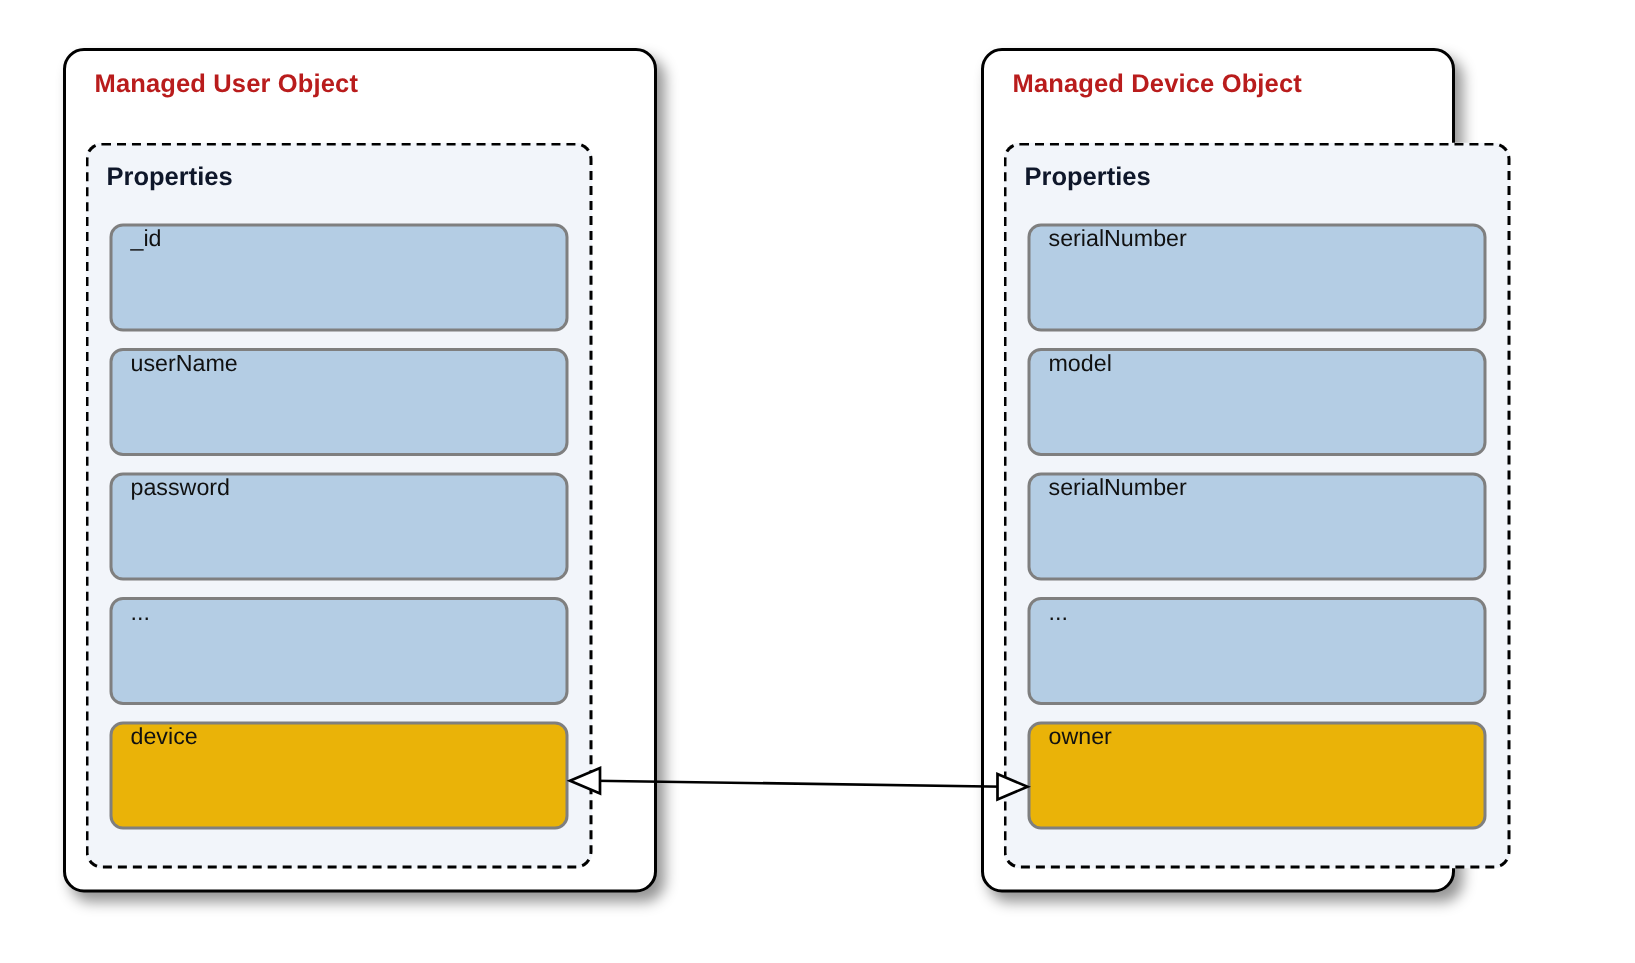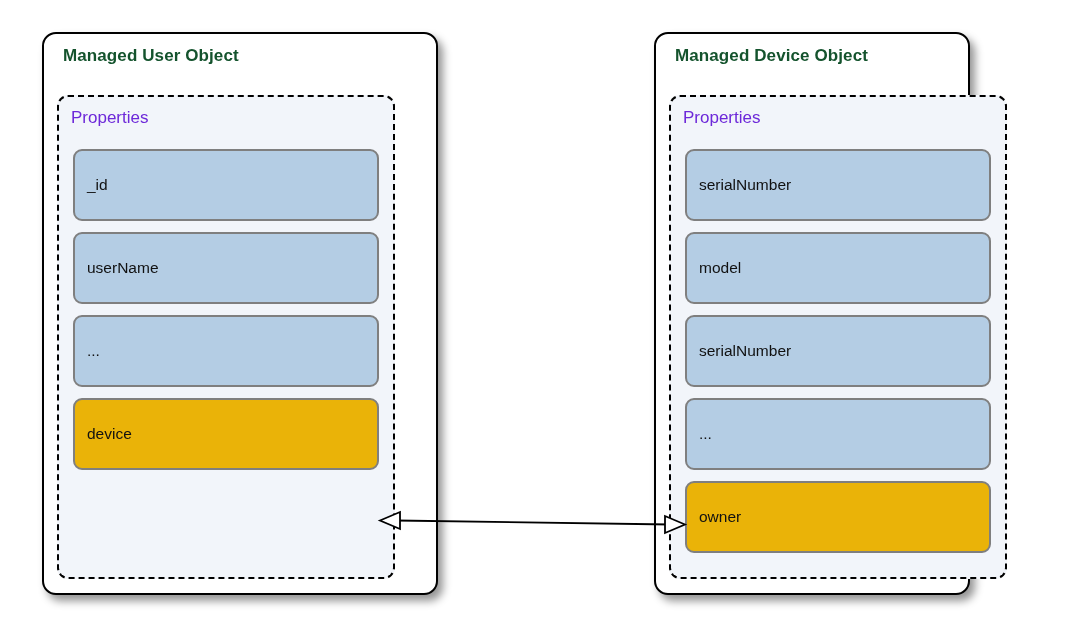--- a/index.html
+++ b/index.html
@@ -32,21 +32,21 @@
   }
   #user-card  { left: 42px;  top: 32px; width: 396px; height: 563px; }
   #device-card{ left: 654px; top: 32px; width: 316px; height: 563px; }
 
   .object-title {
     position: absolute;
     left: 19px;
     top: 12px;
     font-size: 17px;
     font-weight: bold;
-    color: #14532d;
+    color: #b91c1c;
     letter-spacing: 0.1px;
     white-space: nowrap;
   }
 
   
   .properties-box {
     position: absolute;
     left: 13px;
     top: 61px;
     width: 338px;
@@ -56,22 +56,22 @@
     border-radius: 11px;
     box-sizing: border-box;
   }
   #device-card .properties-box { width: 338px; }
 
   .properties-title {
     position: absolute;
     left: 12px;
     top: 11px;
     font-size: 17px;
-    font-weight: normal;
-    color: #6d28d9;
+    font-weight: bold;
+    color: #0f172a;
     white-space: nowrap;
   }
 
   
   .prop-list {
     position: absolute;
     left: 14px;
     top: 52px;
     right: 14px;
     display: flex;
@@ -79,21 +79,21 @@
     gap: 11px;
   }
   .prop-chip {
     position: relative;
     height: 72px;
     border: 2px solid #7f7f7f;
     border-radius: 9px;
     background: #b4cde4;
     box-sizing: border-box;
     display: flex;
-    align-items: center;
+    align-items: flex-start;
   }
   .prop-chip.highlight {
     background: #eab308;
   }
   .prop-label {
     font-size: 15.5px;
     color: #111111;
     padding-left: 12px;
     white-space: nowrap;
   }
@@ -124,20 +124,23 @@
       <div class="prop-list">
 
         <div class="prop-chip">
           <span class="prop-label">_id</span>
         </div>
 
         <div class="prop-chip">
           <span class="prop-label">userName</span>
         </div>
 
+        <div class="prop-chip">
+          <span class="prop-label">password</span>
+        </div>
 
         <div class="prop-chip">
           <span class="prop-label">...</span>
         </div>
 
         <div class="prop-chip highlight">
           <span class="prop-label">device</span>
         </div>
 
       </div>

